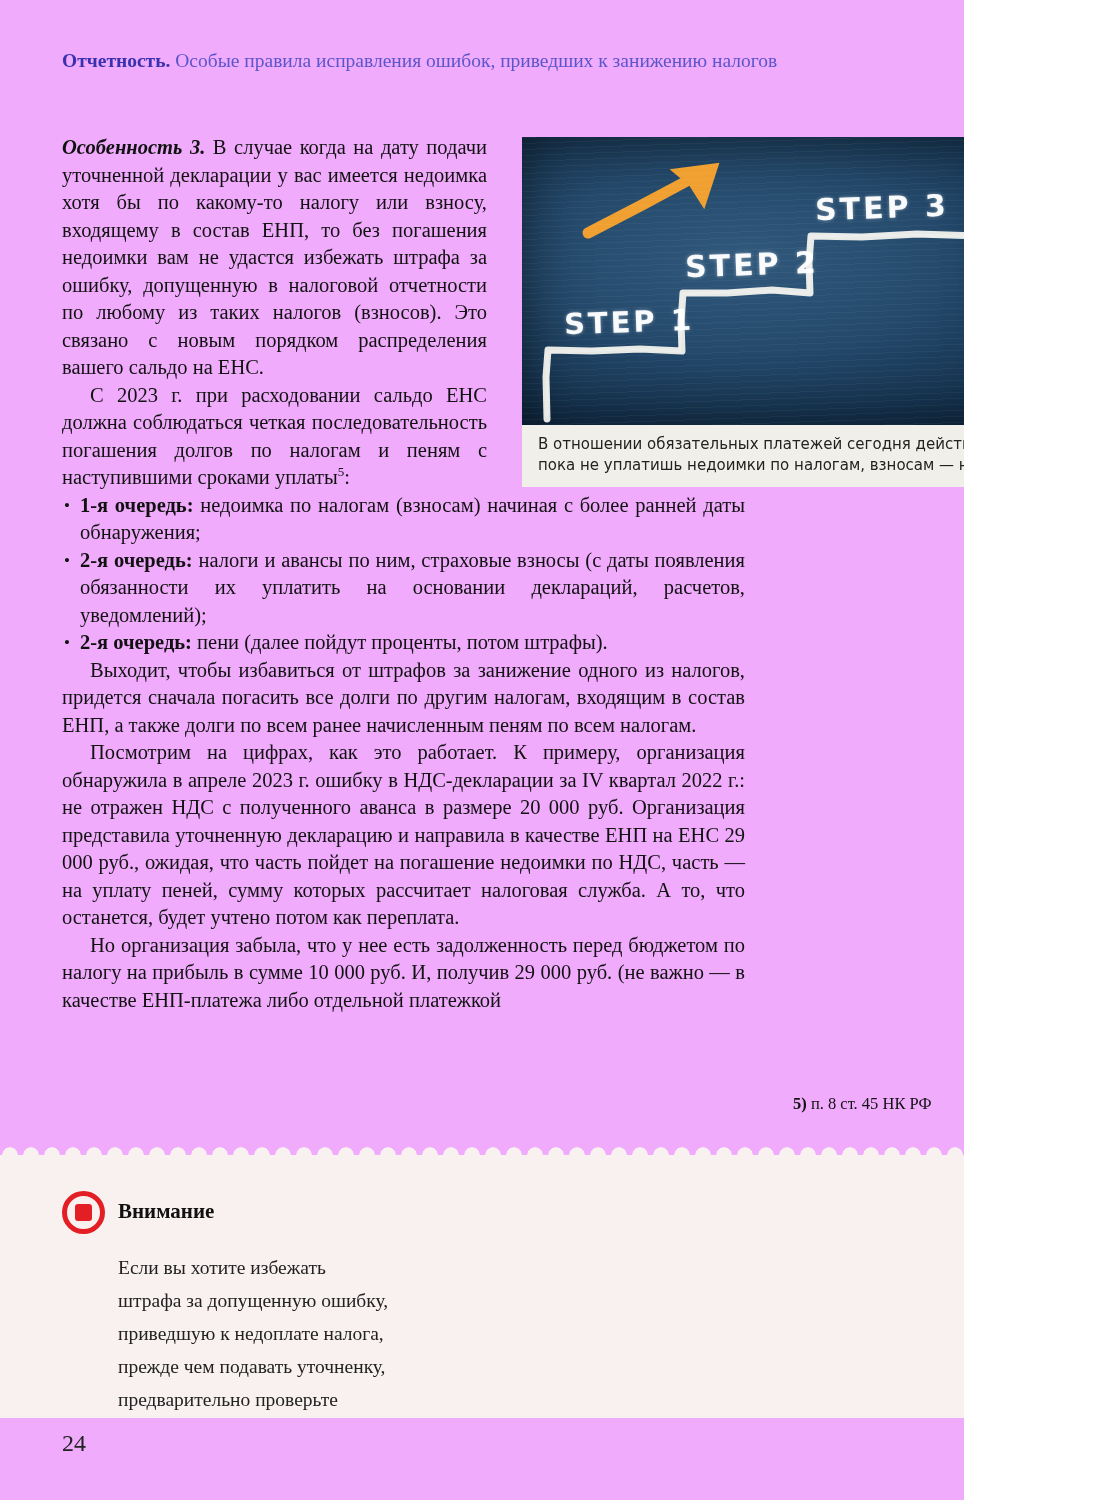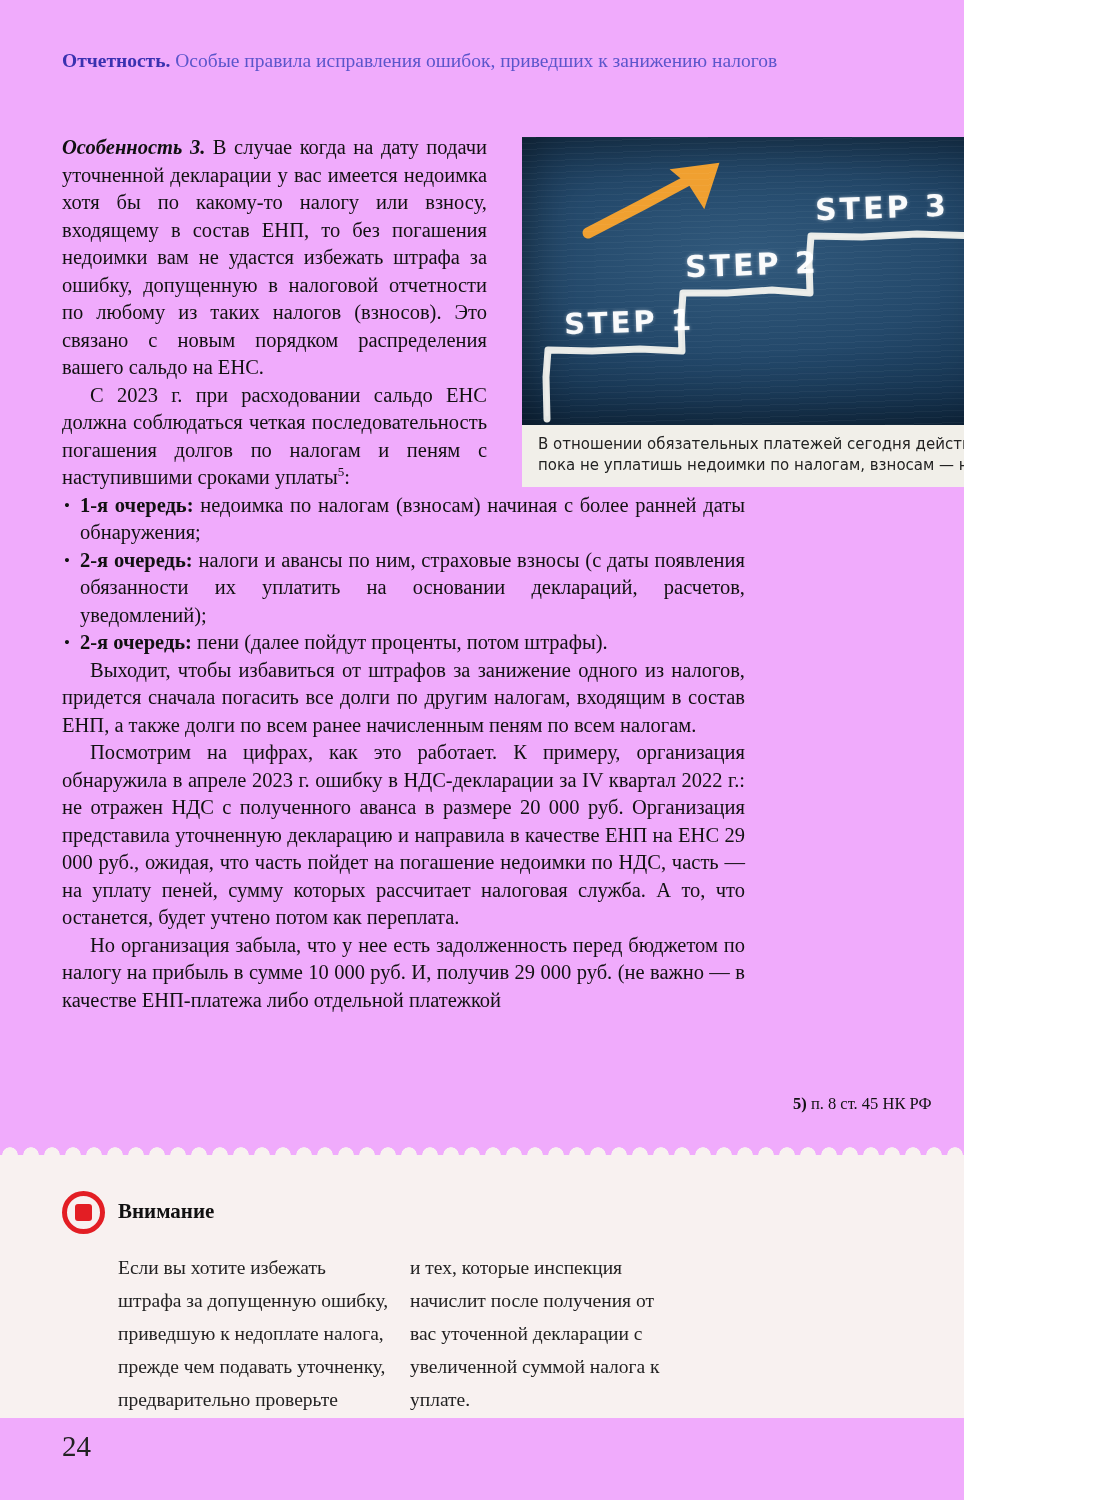--- a/index.html
+++ b/index.html
@@ -53,21 +53,21 @@
   .att-icon{position:absolute;left:62px;top:36px;width:43px;height:43px;box-sizing:border-box;
     border:5px solid #e31e24;border-radius:50%;}
   .att-icon::after{content:"";position:absolute;left:8px;top:8px;width:17px;height:17px;
     background:#e31e24;border-radius:3px;}
   .att-title{position:absolute;left:118px;top:44px;font-size:21px;font-weight:bold;color:#111;}
   .att-cols{position:absolute;left:118px;top:96px;display:grid;
     grid-template-columns:272px 272px 272px;column-gap:20px;
     font-size:19.5px;line-height:33px;color:#222;}
   .att-cols p{margin:0;}
   
-  .pagenum{position:absolute;left:62px;top:1430px;font-size:29px;color:#222;}
+  .pagenum{position:absolute;left:62px;top:1430px;font-size:24px;color:#222;}
 </style>
 </head>
 <body>
 
 <div class="page">
 
   <div class="header">
     <span class="rubric">Отчетность.</span>
     <span class="headline">Особые правила исправления ошибок, приведших к занижению налогов</span>
   </div>
@@ -113,20 +113,19 @@
     <span class="fnum">5)</span><span> п. 8 ст. 45 НК РФ</span>
   </div>
 
   <div class="attention">
     <div class="scallop"></div>
     <div class="att-body">
       <div class="att-icon"></div>
       <div class="att-title">Внимание</div>
       <div class="att-cols">
         <p>Если вы хотите избежать штрафа за допущенную ошибку, приведшую к недоплате налога, прежде чем подавать уточненку, предварительно проверьте</p>
-        <p>и тех, которые инспекция начислит после получения от вас уточенной декларации с увеличенной суммой налога к уплате.</p>
       </div>
     </div>
   </div>
 
   <div class="pagenum">24</div>
 
 </div>
 
 </body></html>

